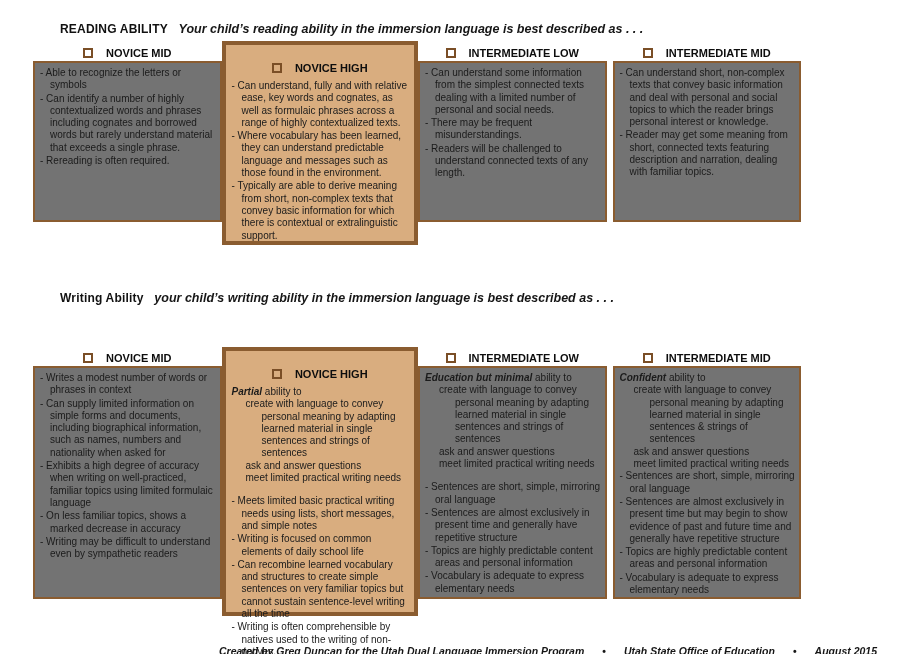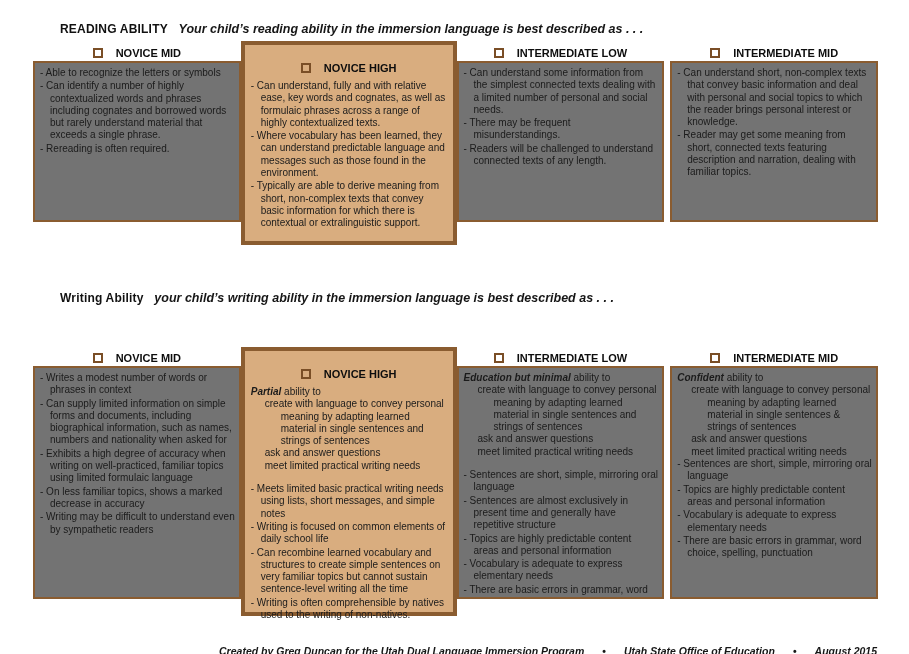--- a/index.html
+++ b/index.html
@@ -16,21 +16,21 @@
   
   .section-title { margin: 0 0 5px 60px; white-space: nowrap; }
   .title-main { font-size: 12px; font-weight: 800; color: #111; letter-spacing: 0.2px; }
   .title-sub  { font-size: 12.5px; font-style: italic; font-weight: 700; color: #161616; margin-left: 4px; }
 
   
   .columns {
     display: flex;
     align-items: flex-start;
     margin-left: 33px;
-    width: 845px;
+    width: 768px;
   }
   .col { flex: 1 1 0; min-width: 0; }
   .col:nth-child(4) { margin-left: 6px; }
 
   .col-header {
     height: 17px;
     display: flex;
     align-items: center;
     justify-content: center;
   }
@@ -222,20 +222,21 @@
         <div class="col-header">
           <span class="checkbox"></span>
           <span class="col-label">INTERMEDIATE MID</span>
         </div>
         <ul class="col-body">
             <li class="item-lead"><em class="lead-em">Confident</em> ability to</li>
             <li class="item-sub">create with language to convey personal meaning by adapting learned material in single sentences &amp; strings of sentences</li>
             <li class="item-sub">ask and answer questions</li>
             <li class="item-sub">meet limited practical writing needs</li>
             <li class="item-bullet">Sentences are short, simple, mirroring oral language</li>
+            <li class="item-bullet">Sentences are almost exclusively in present time but may begin to show evidence of past and future time and generally have repetitive structure</li>
             <li class="item-bullet">Topics are highly predictable content areas and personal information</li>
             <li class="item-bullet">Vocabulary is adequate to express elementary needs</li>
             <li class="item-bullet">There are basic errors in grammar, word choice, spelling, punctuation</li>
           </ul>
       </div>
 
     </div>
   </section>
 
   <footer class="footer">

